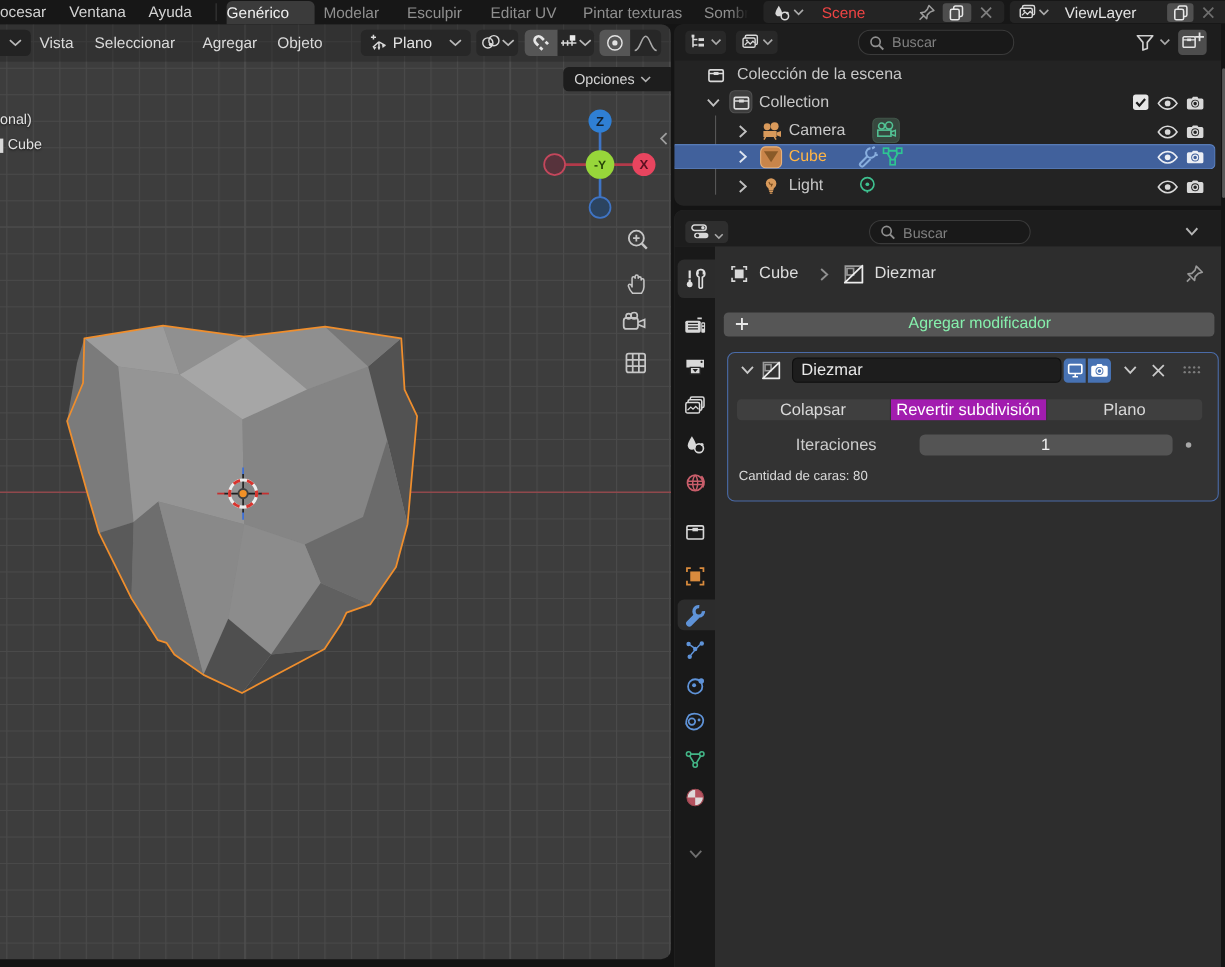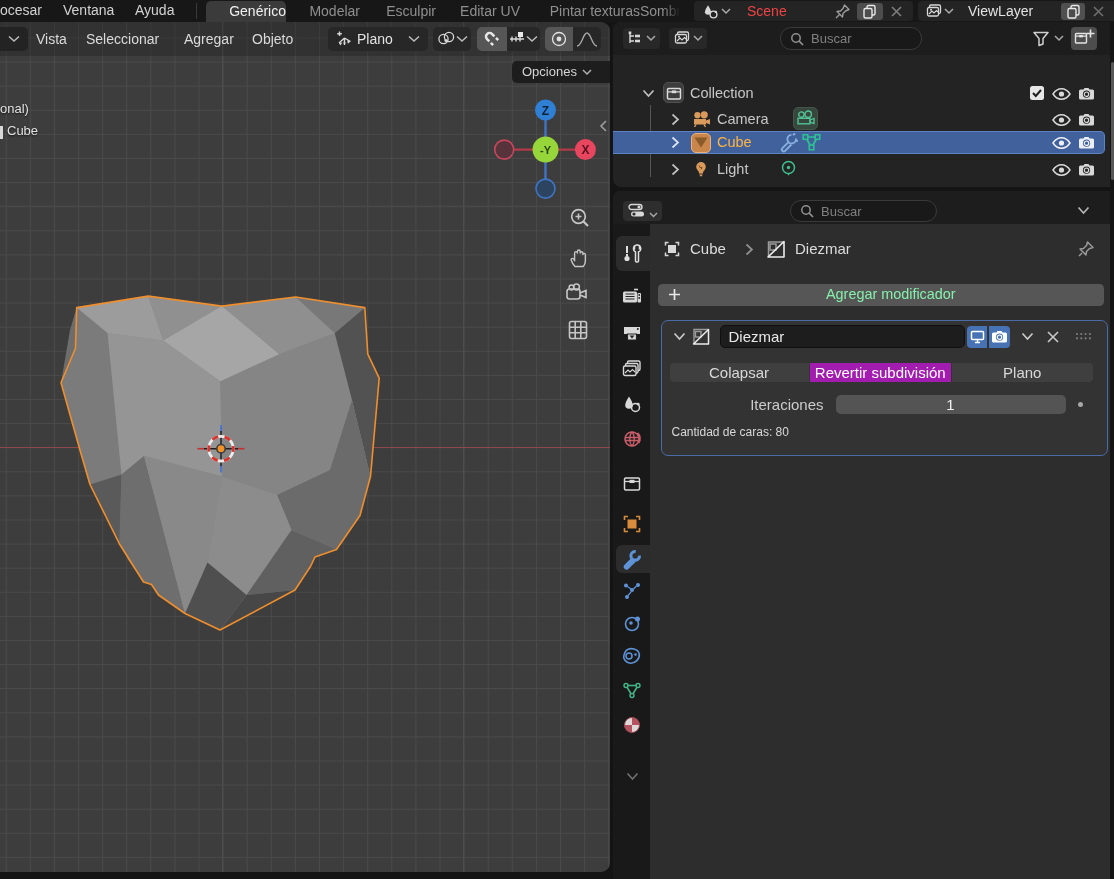--- a/index.html
+++ b/index.html
@@ -1,19 +1,19 @@
 <!DOCTYPE html>
 <html><head><meta charset="utf-8"><style>
 *{margin:0;padding:0;box-sizing:border-box}
 html,body{width:1114px;height:879px;overflow:hidden;background:#141414;font-family:"Liberation Sans",sans-serif;}
 #root{position:absolute;width:1114px;height:879px;top:0;left:0}
 
 #topbar{position:absolute;left:0;top:0;width:1114px;height:22px;background:#171717;color:#d2d2d2;font-size:14px}
 #topbar .menu{position:absolute;top:0;height:22px;line-height:21px}
-.tab{position:absolute;top:1px;height:21px;line-height:21px;font-size:14px;color:#8f8f8f;text-align:right}
+.tab{position:absolute;top:1px;height:21px;line-height:21px;font-size:14px;color:#8f8f8f;text-align:left}
 .tab.active{background:#3b3b3b;color:#f0f0f0;border-radius:5px 5px 0 0}
 
 #viewport{position:absolute;left:0;top:22px;width:610px;height:850px;background:#3d3d3d;border-radius:0 9px 9px 0;overflow:hidden}
 #vhead{position:absolute;left:0;top:0;width:610px;height:34px;background:rgba(20,20,20,0.28)}
 .vmenu{position:absolute;top:6px;height:22px;line-height:22px;font-size:14px;color:#dadada}
 .wgt{position:absolute;top:5px;height:24px;background:#272727;border-radius:5px;color:#e2e2e2}
 
 #outliner{position:absolute;left:613px;top:22px;width:497px;height:165px;background:#232323;border-radius:8px 0 0 8px;overflow:hidden}
 #props{position:absolute;left:613px;top:191px;width:497px;height:688px;background:#2d2d2d;border-radius:8px 0 0 0;overflow:hidden}
 .ehead{position:absolute;left:0;top:0;width:100%;height:33px;background:#1d1d1d}
@@ -275,20 +275,28 @@
           <rect x="1.5" y="3.5" width="11" height="9.5" rx="1" fill="none" stroke="#e4e4e4" stroke-width="1.4"></rect>
           <path d="M1.5 6.2 H12.5" stroke="#e4e4e4" stroke-width="1.2"></path>
           <rect x="5.2" y="5" width="3.6" height="2.4" fill="#e4e4e4"></rect>
         </svg>
 <svg width="9" height="9" style="position:absolute;left:15px;top:2px">
           <path d="M4.5 0.5 V8.5 M0.5 4.5 H8.5" stroke="#e4e4e4" stroke-width="1.6"></path>
         </svg>
 </div>
 
 <div style="position:absolute;left:37px;top:83px;width:1px;height:72px;background:#565656"></div>
+<div class="row" style="top:34px">
+<svg width="16" height="15" style="position:absolute;left:30px;top:5px" viewBox="0 0 16 15">
+          <rect x="1.5" y="2.5" width="13" height="10.5" rx="1.2" fill="none" stroke="#dadada" stroke-width="1.5"></rect>
+          <path d="M1.5 5.8 H14.5" stroke="#dadada" stroke-width="1.3"></path>
+          <rect x="5.8" y="4.4" width="4.4" height="2.8" fill="#dadada"></rect>
+        </svg>
+<span style="position:absolute;left:57px">Colección de la escena</span>
+</div>
 <div class="row" style="top:58.5px">
 <svg width="13" height="9" style="position:absolute;left:29px;top:8px">
           <path d="M1.5 1.5 L6.5 7 L11.5 1.5" stroke="#c0c0c0" stroke-width="1.7" fill="none"></path>
         </svg>
 <div style="position:absolute;left:50px;top:1.5px;width:21px;height:21px;background:#3d3d3d;border-radius:5px;border:1px solid #505050"></div>
 <svg width="16" height="15" style="position:absolute;left:53px;top:5px" viewBox="0 0 16 15">
           <rect x="1.5" y="2.5" width="13" height="10.5" rx="1.2" fill="none" stroke="#dadada" stroke-width="1.5"></rect>
           <path d="M1.5 5.8 H14.5" stroke="#dadada" stroke-width="1.3"></path>
           <rect x="5.8" y="4.4" width="4.4" height="2.8" fill="#dadada"></rect>
         </svg>
@@ -569,20 +577,20 @@
             <circle cx="14.9" cy="2" r="1.1"></circle>
             <circle cx="2" cy="6.3" r="1.1"></circle>
             <circle cx="6.3" cy="6.3" r="1.1"></circle>
             <circle cx="10.6" cy="6.3" r="1.1"></circle>
             <circle cx="14.9" cy="6.3" r="1.1"></circle>
           </g>
         </svg>
 <div style="position:absolute;left:8px;top:42px;width:139px;height:19px;background:#3f3f3f;border-radius:4px 0 0 4px;text-align:center;line-height:19px;font-size:15px;color:#d9d9d9">Colapsar</div>
 <div style="position:absolute;left:148px;top:42px;width:141.5px;height:19px;background:#a21caf;text-align:center;line-height:19px;font-size:15px;color:#fff">Revertir subdivisión</div>
 <div style="position:absolute;left:290.5px;top:42px;width:140.5px;height:19px;background:#3f3f3f;border-radius:0 4px 4px 0;text-align:center;line-height:19px;font-size:15px;color:#d9d9d9">Plano</div>
-<div style="position:absolute;left:62px;top:75px;width:100px;text-align:right;font-size:15px;color:#cccccc">Iteraciones</div>
+<div style="position:absolute;left:62px;top:75px;width:100px;font-size:15px;color:#cccccc">Iteraciones</div>
 <div style="position:absolute;left:174px;top:74px;width:230px;height:19.5px;background:#545454;border-radius:5px;text-align:center;line-height:19px;font-size:15px;color:#f2f2f2">1</div>
 <div style="position:absolute;left:416.5px;top:81px;width:5px;height:5px;background:#a8a8a8;border-radius:50%"></div>
 <div style="position:absolute;left:10px;top:104px;font-size:12px;color:#d9d9d9">Cantidad de caras: 80</div>
 </div>
 </div>
 
 </div>
 
 </body></html>

